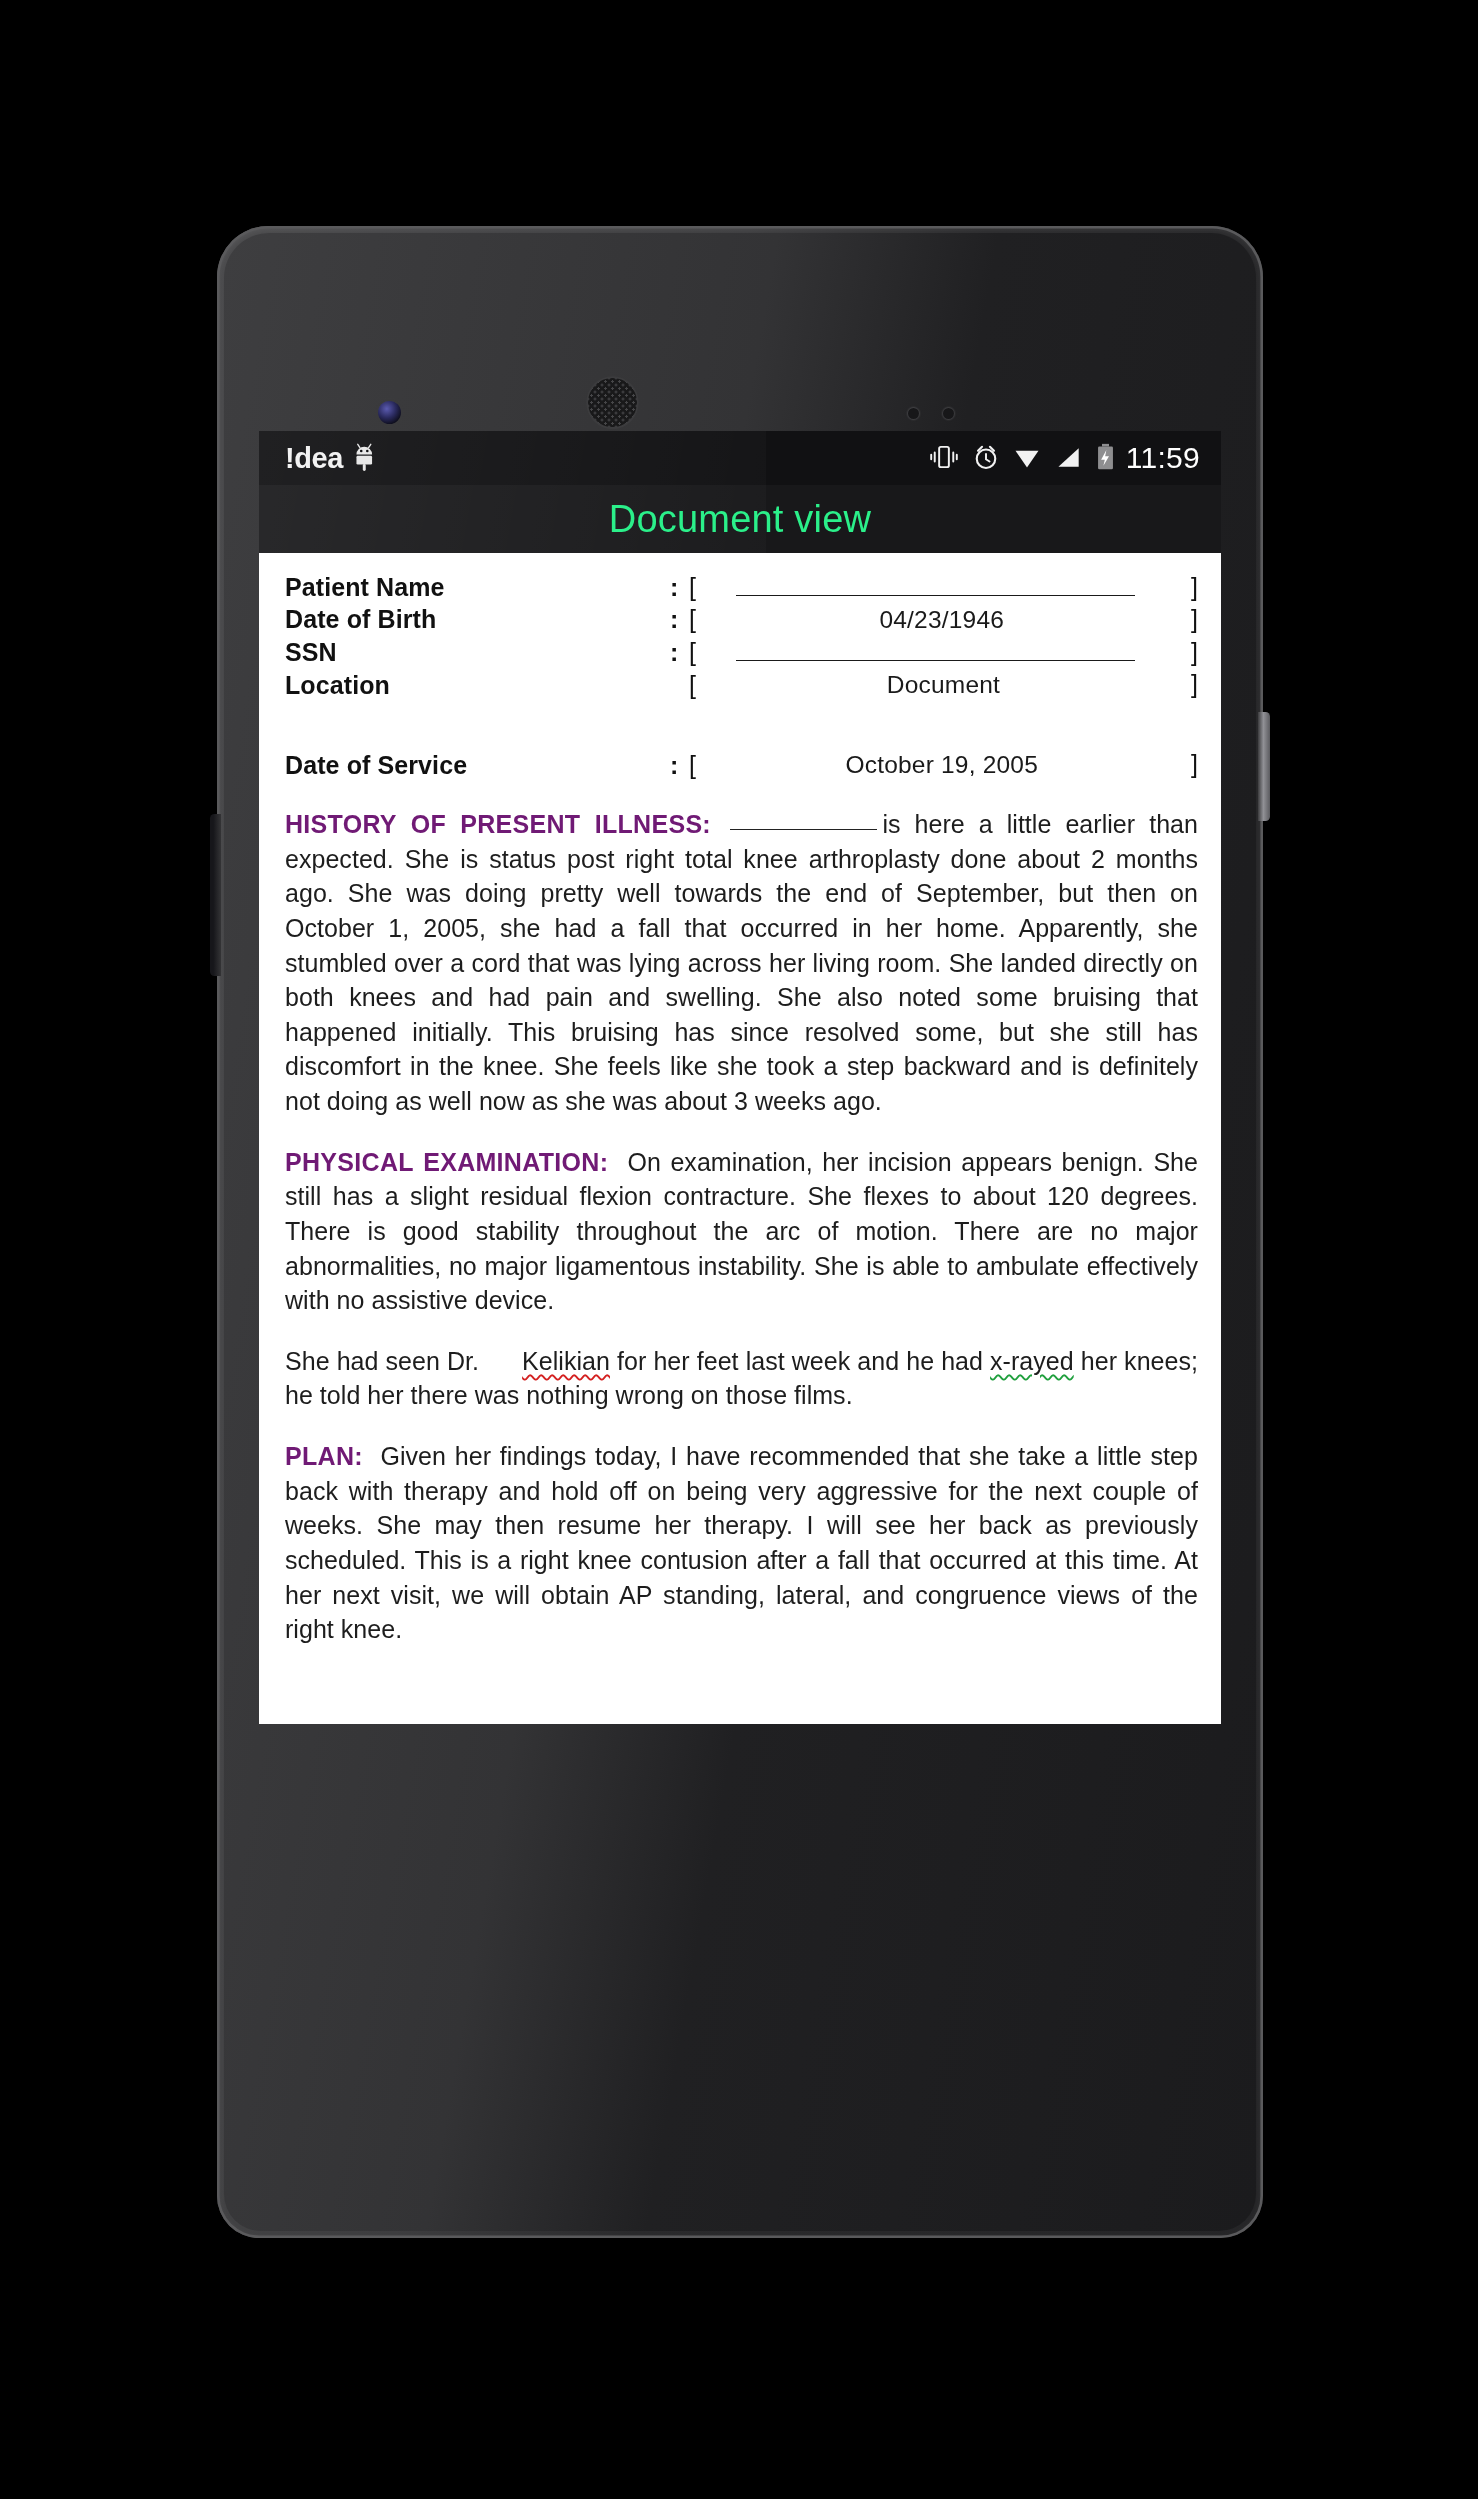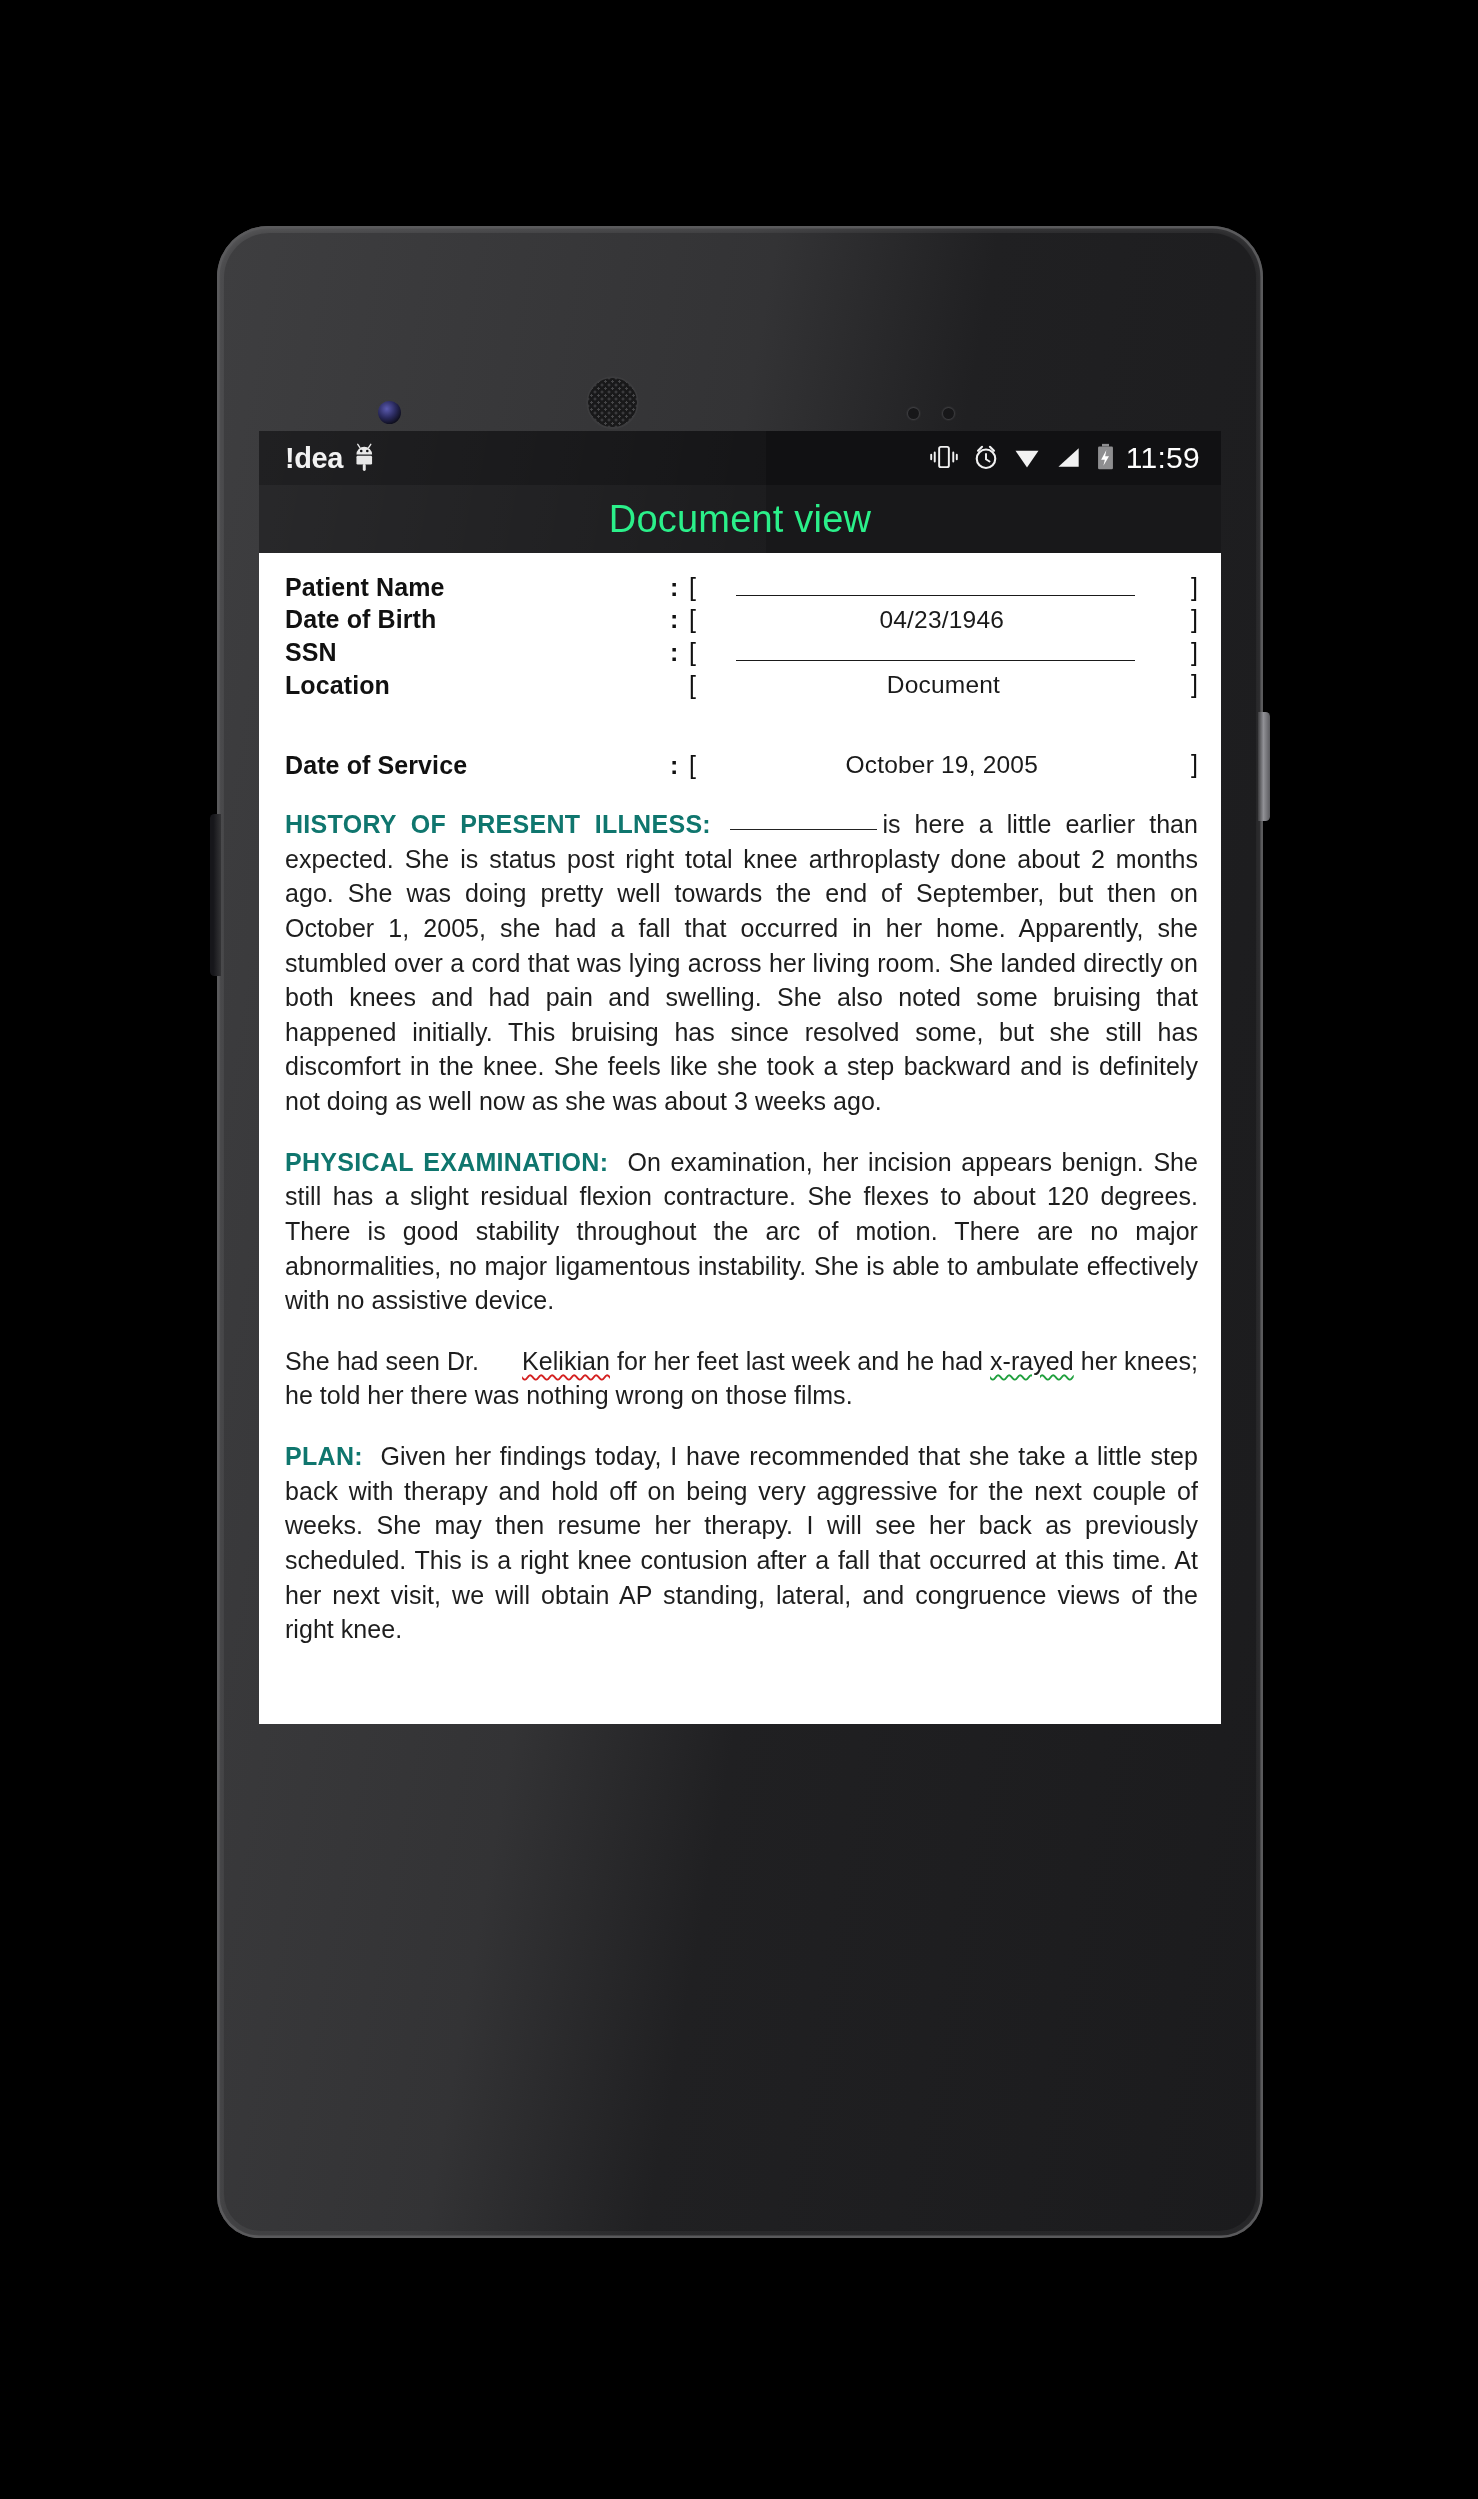--- a/index.html
+++ b/index.html
@@ -203,21 +203,21 @@
   .para {
     margin-top: 26px;
     font-size: 25px;
     line-height: 1.385;
     text-align: justify;
     color: #1d1d1d;
     letter-spacing: 0.04px;
   }
   .para-head {
     font-weight: 700;
-    color: #0f766e;
+    color: #701a75;
     letter-spacing: 0.3px;
   }
   .inline-blank {
     display: inline-block;
     width: 147px;
     border-bottom: 1.7px solid #222;
     vertical-align: 2.6px;
     margin: 0 5.2px;
   }
   .spell-err {

